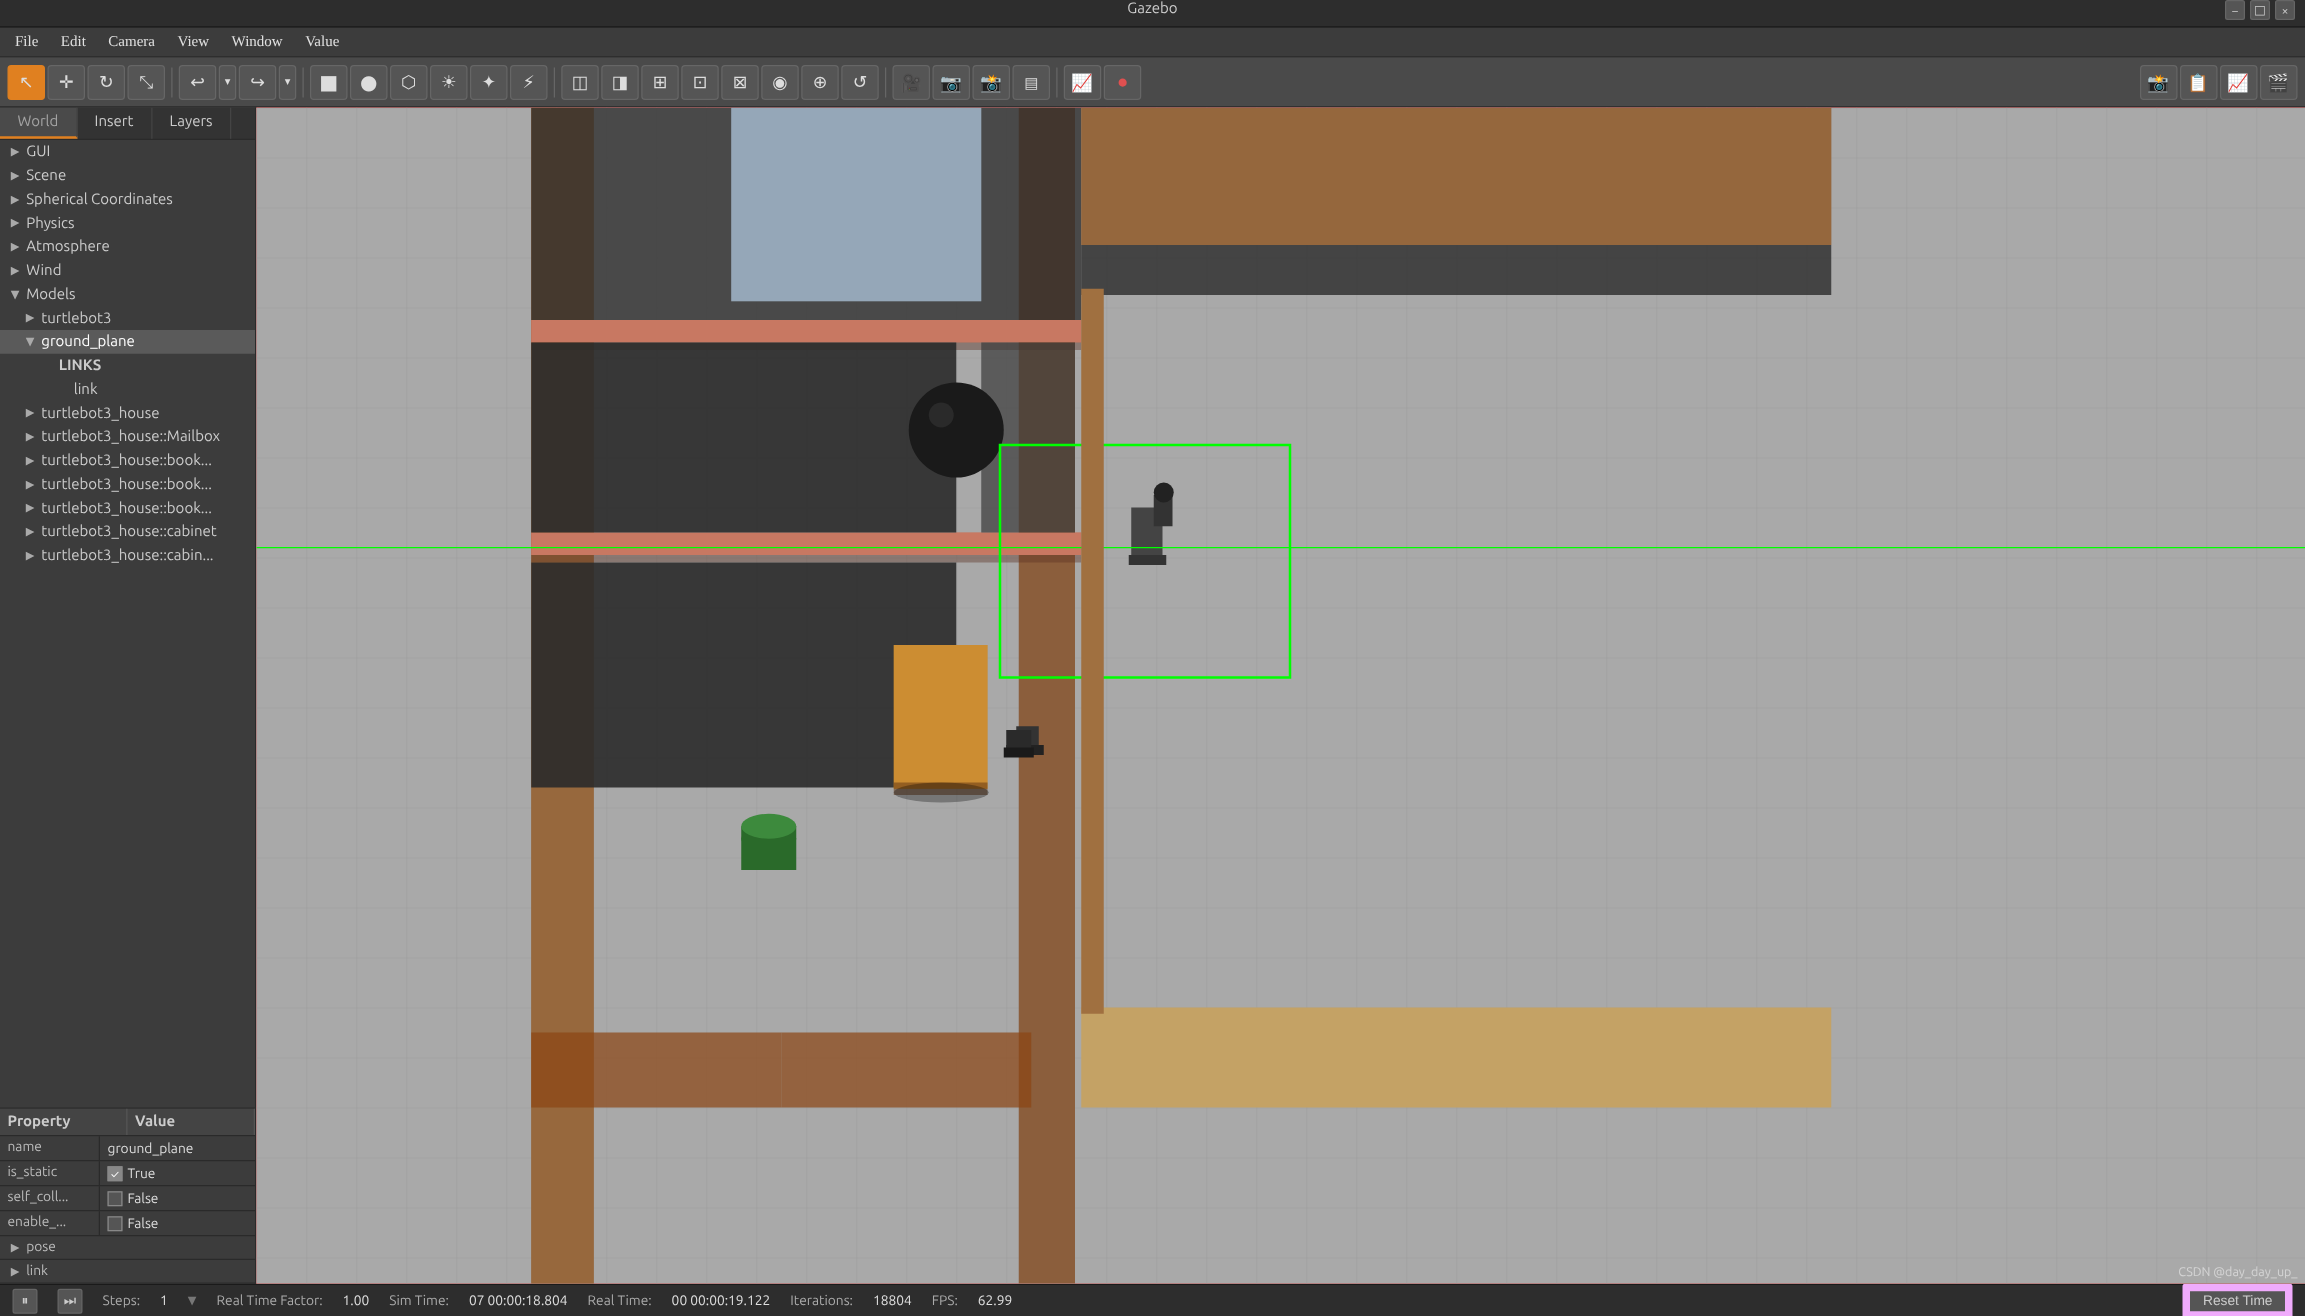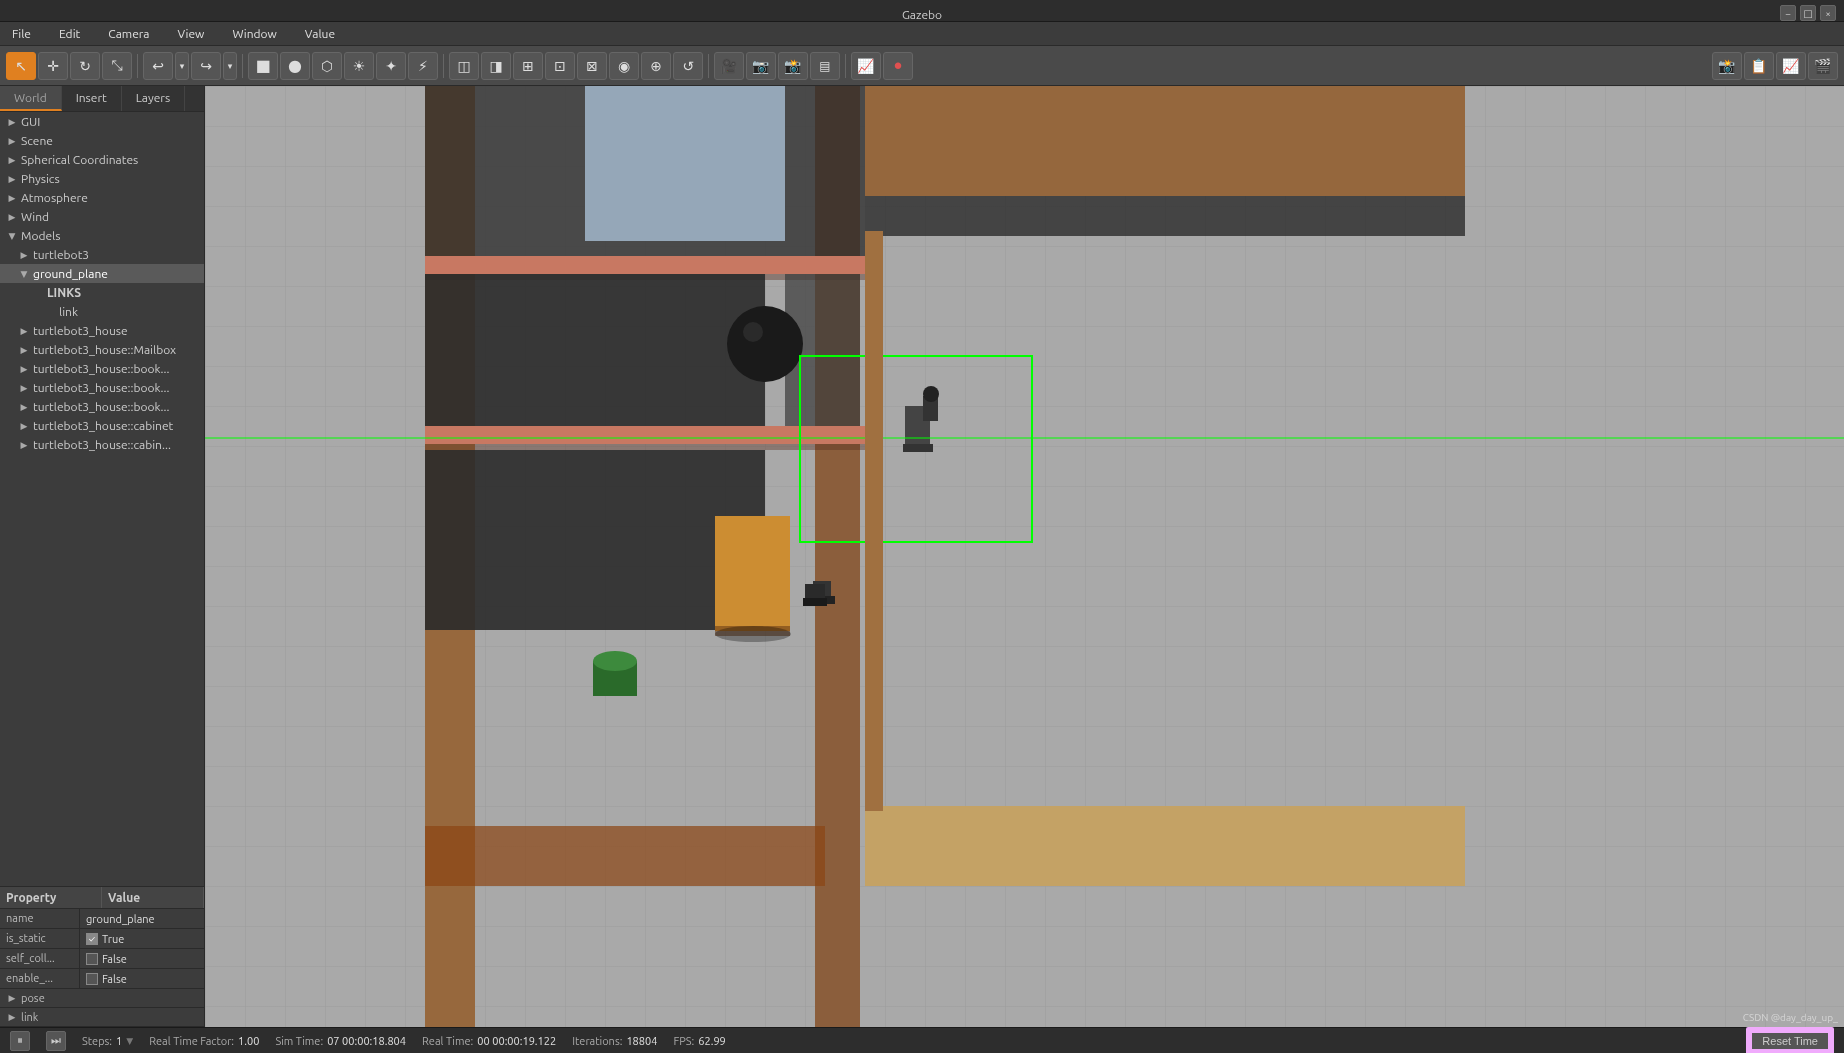--- a/index.html
+++ b/index.html
@@ -12,21 +12,21 @@
       color: #e0e0e0;
       overflow: hidden;
     }
 
     
     #title-bar {
       width: 100%;
       height: 22px;
       background: #2d2d2d;
       display: flex;
-      align-items: flex-end;
+      align-items: flex-start;
       justify-content: center;
       position: relative;
       border-bottom: 1px solid #1a1a1a;
     }
     #title-bar span {
       font-size: 12px;
       color: #ccc;
     }
     #title-bar-controls {
       position: absolute;
@@ -49,22 +49,23 @@
     }
 
     
     #menu-bar {
       width: 100%;
       height: 24px;
       background: #3c3c3c;
       display: flex;
       align-items: center;
       padding: 0 4px;
-      gap: 12px;
+      gap: 2px;
       border-bottom: 1px solid #2a2a2a;
+      font-family: Liberation Serif, serif;
     }
     .menu-item {
       padding: 2px 8px;
       font-size: 12px;
       color: #e0e0e0;
       cursor: pointer;
       border-radius: 2px;
     }
 
     
@@ -256,21 +257,21 @@
       align-items: center;
       padding: 0 10px;
       gap: 16px;
       font-size: 11px;
       color: #ccc;
       border-top: 1px solid #1a1a1a;
     }
     .status-item {
       display: flex;
       align-items: center;
-      gap: 4px;
+      gap: 16px;
     }
     .status-label { color: #aaa; }
     .status-value { color: #e0e0e0; }
     .status-btn {
       padding: 2px 10px;
       background: #555;
       border: 6px solid #f0abfc;
       color: #ccc;
       cursor: pointer;
       font-size: 11px;

